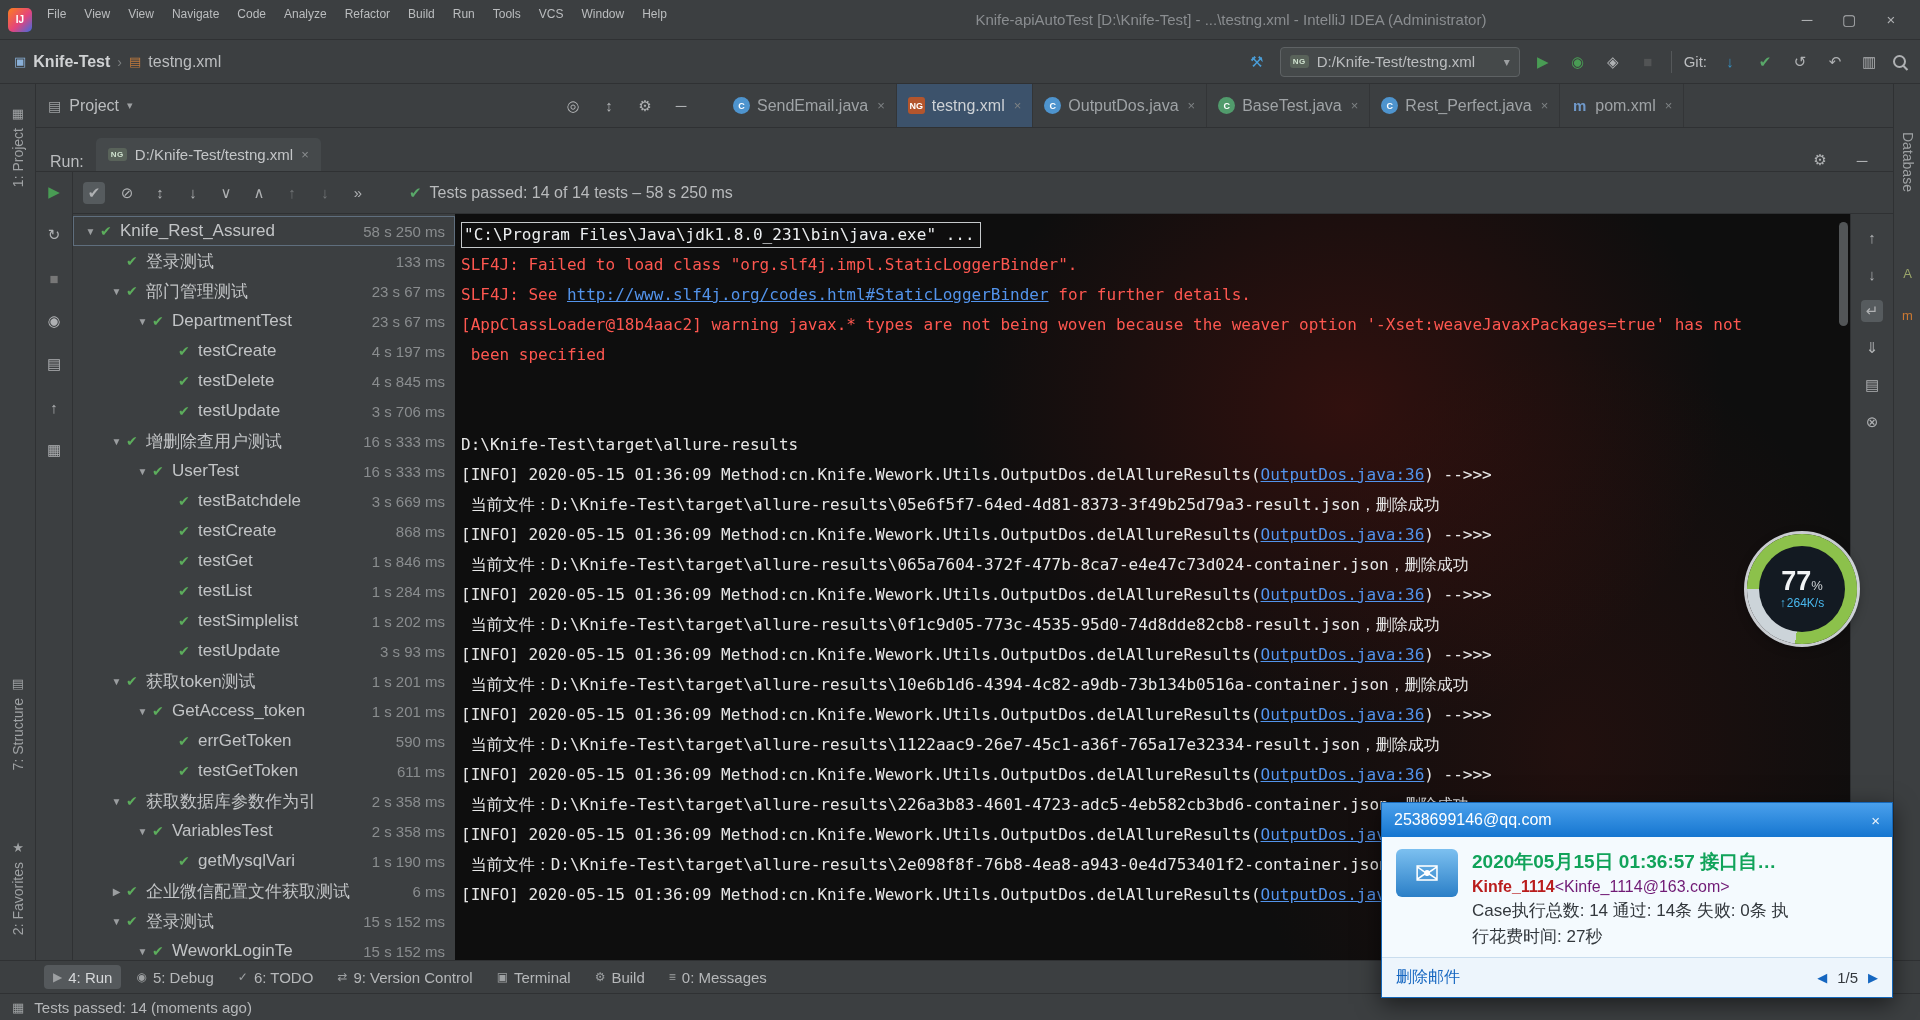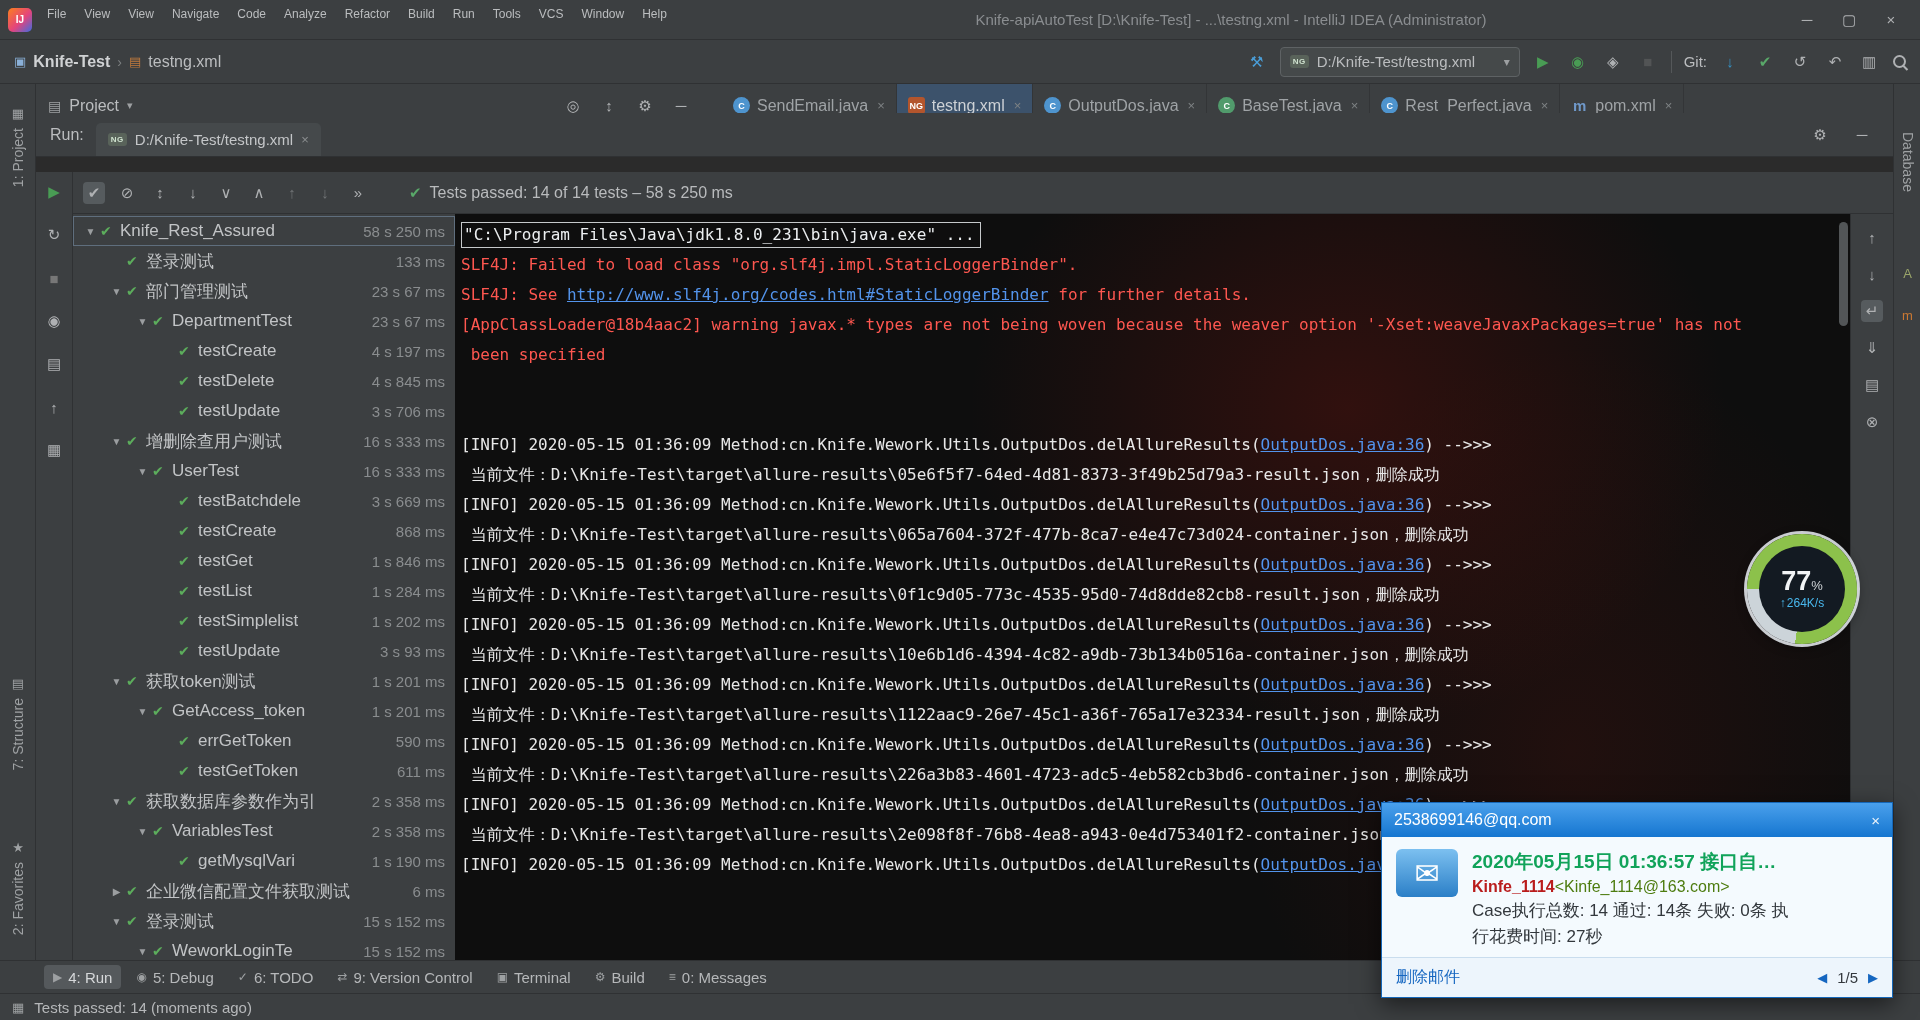--- a/index.html
+++ b/index.html
@@ -48,21 +48,21 @@
 .ph-ic{color:#9fa2a4;font-size:14px}
 .ph-dd{color:#9da0a2;font-size:11px}
 .ph-icons{margin-left:auto;display:flex;gap:14px;padding-right:18px}
 .tabs{flex:1;display:flex;align-items:stretch;overflow:hidden}
 .tab{display:flex;align-items:center;gap:7px;padding:0 11px;font-size:16px;color:#9fa3a6;cursor:pointer;border-right:1px solid #333537;white-space:nowrap}
 .tab.active{background:#3c526b;color:#ced2d6}
 .tab-ic{width:17px;height:17px;border-radius:3px;display:flex;align-items:center;justify-content:center;font-size:9px;font-weight:bold;color:#fff;flex:none}
 .tab-ic.round{border-radius:50%}
 .tab-close{color:#7e8284;font-size:13px;margin-left:2px}
 
-.run-header{position:absolute;left:36px;top:113px;width:1857px;height:44px;background:#3c3f41;border-bottom:1px solid #2f3133;display:flex;align-items:center;padding-left:14px;z-index:7}
+.run-header{position:absolute;left:36px;top:128px;width:1857px;height:44px;background:#3c3f41;border-bottom:1px solid #2f3133;display:flex;align-items:flex-end;padding-left:14px;z-index:7}
 .run-label{font-size:16px;color:#bbbdbf}
 .run-chip{display:flex;align-items:center;gap:8px;background:#45494b;border-radius:5px 5px 0 0;height:33px;margin-left:12px;padding:0 12px;font-size:15px;color:#c4c6c8;cursor:pointer;align-self:flex-end}
 .chip-close{color:#8b8e90;font-size:13px}
 .rh-icons{margin-left:auto;display:flex;gap:20px;padding-right:20px}
 
 .run-toolbar{position:absolute;left:73px;top:172px;width:1820px;height:42px;background:#3c3f41;border-bottom:1px solid #2f3133;display:flex;align-items:center;padding:0 10px;z-index:6}
 .rt-icons{display:flex;align-items:center;gap:11px}
 .rt-status{display:flex;align-items:center;gap:8px;margin-left:40px;font-size:16px;color:#b9bbbd;white-space:nowrap}
 .rt-status .st-ic{color:#59A869;font-size:15px}
 
@@ -110,21 +110,21 @@
 
 .popup{position:absolute;left:1381px;top:802px;width:512px;height:196px;z-index:50;border:1px solid #1567b8;box-shadow:0 6px 22px rgba(0,0,0,.55);background:#f4fafe;display:flex;flex-direction:column}
 .popup-header{height:34px;background:linear-gradient(#4aa0ec,#1576d0);display:flex;align-items:center;padding:0 12px;color:#fff;font-size:16px;flex:none}
 .popup-close{margin-left:auto;color:#eaf2fa;font-size:15px;cursor:pointer}
 .popup-body{flex:1;display:flex;gap:14px;padding:12px 14px 4px;overflow:hidden}
 .mail-icon{width:62px;height:48px;border-radius:6px;background:linear-gradient(#7cc0f0,#2b7fc7);color:#fff;font-size:30px;display:flex;align-items:center;justify-content:center;flex:none}
 .mail-info{flex:1;overflow:hidden}
 .mail-subject{color:#11a35a;font-weight:bold;font-size:19px;white-space:nowrap;overflow:hidden;cursor:pointer}
 .mail-sender{font-size:16px;margin-top:3px;white-space:nowrap;overflow:hidden}
 .sender-name{color:#b91c1c;font-weight:bold}
-.sender-email{color:#4d7c0f}
+.sender-email{color:#701a75}
 .mail-line{font-size:17px;color:#33383d;margin-top:3px;white-space:nowrap;overflow:hidden}
 .popup-footer{height:40px;border-top:1px solid #c9ddee;display:flex;align-items:center;justify-content:space-between;padding:0 14px;background:#edf5fc;flex:none}
 .mail-delete{color:#1566c0;font-size:16px;cursor:pointer}
 .pager{display:flex;align-items:center;gap:10px;font-size:15px;color:#33383d}
 .pg-arrow{color:#1566c0;font-size:13px;cursor:pointer}
 </style>
 </head>
 <body>
 
 <div id="app">
@@ -449,20 +449,21 @@
 
   <div class="console">
     <div class="cbody">
         <div class="cline"><span class="sg-c">"C:\Program Files\Java\jdk1.8.0_231\bin\java.exe" ...</span></div>
         <div class="cline"><span class="sg-e">SLF4J: Failed to load class "org.slf4j.impl.StaticLoggerBinder".</span></div>
         <div class="cline"><span class="sg-e">SLF4J: See </span><span class="sg-l">http://www.slf4j.org/codes.html#StaticLoggerBinder</span><span class="sg-e"> for further details.</span></div>
         <div class="cline"><span class="sg-e">[AppClassLoader@18b4aac2] warning javax.* types are not being woven because the weaver option '-Xset:weaveJavaxPackages=true' has not</span></div>
         <div class="cline"><span class="sg-e"> been specified</span></div>
         <div class="cline"></div>
         <div class="cline"></div>
+        <div class="cline"><span class="sg-p">D:\Knife-Test\target\allure-results</span></div>
         <div class="cline"><span class="sg-p">[INFO] 2020-05-15 01:36:09 Method:cn.Knife.Wework.Utils.OutputDos.delAllureResults(</span><span class="sg-l">OutputDos.java:36</span><span class="sg-p">) --&gt;&gt;&gt;</span></div>
         <div class="cline"><span class="sg-p"> 当前文件：D:\Knife-Test\target\allure-results\05e6f5f7-64ed-4d81-8373-3f49b25d79a3-result.json，删除成功</span></div>
         <div class="cline"><span class="sg-p">[INFO] 2020-05-15 01:36:09 Method:cn.Knife.Wework.Utils.OutputDos.delAllureResults(</span><span class="sg-l">OutputDos.java:36</span><span class="sg-p">) --&gt;&gt;&gt;</span></div>
         <div class="cline"><span class="sg-p"> 当前文件：D:\Knife-Test\target\allure-results\065a7604-372f-477b-8ca7-e4e47c73d024-container.json，删除成功</span></div>
         <div class="cline"><span class="sg-p">[INFO] 2020-05-15 01:36:09 Method:cn.Knife.Wework.Utils.OutputDos.delAllureResults(</span><span class="sg-l">OutputDos.java:36</span><span class="sg-p">) --&gt;&gt;&gt;</span></div>
         <div class="cline"><span class="sg-p"> 当前文件：D:\Knife-Test\target\allure-results\0f1c9d05-773c-4535-95d0-74d8dde82cb8-result.json，删除成功</span></div>
         <div class="cline"><span class="sg-p">[INFO] 2020-05-15 01:36:09 Method:cn.Knife.Wework.Utils.OutputDos.delAllureResults(</span><span class="sg-l">OutputDos.java:36</span><span class="sg-p">) --&gt;&gt;&gt;</span></div>
         <div class="cline"><span class="sg-p"> 当前文件：D:\Knife-Test\target\allure-results\10e6b1d6-4394-4c82-a9db-73b134b0516a-container.json，删除成功</span></div>
         <div class="cline"><span class="sg-p">[INFO] 2020-05-15 01:36:09 Method:cn.Knife.Wework.Utils.OutputDos.delAllureResults(</span><span class="sg-l">OutputDos.java:36</span><span class="sg-p">) --&gt;&gt;&gt;</span></div>
         <div class="cline"><span class="sg-p"> 当前文件：D:\Knife-Test\target\allure-results\1122aac9-26e7-45c1-a36f-765a17e32334-result.json，删除成功</span></div>

